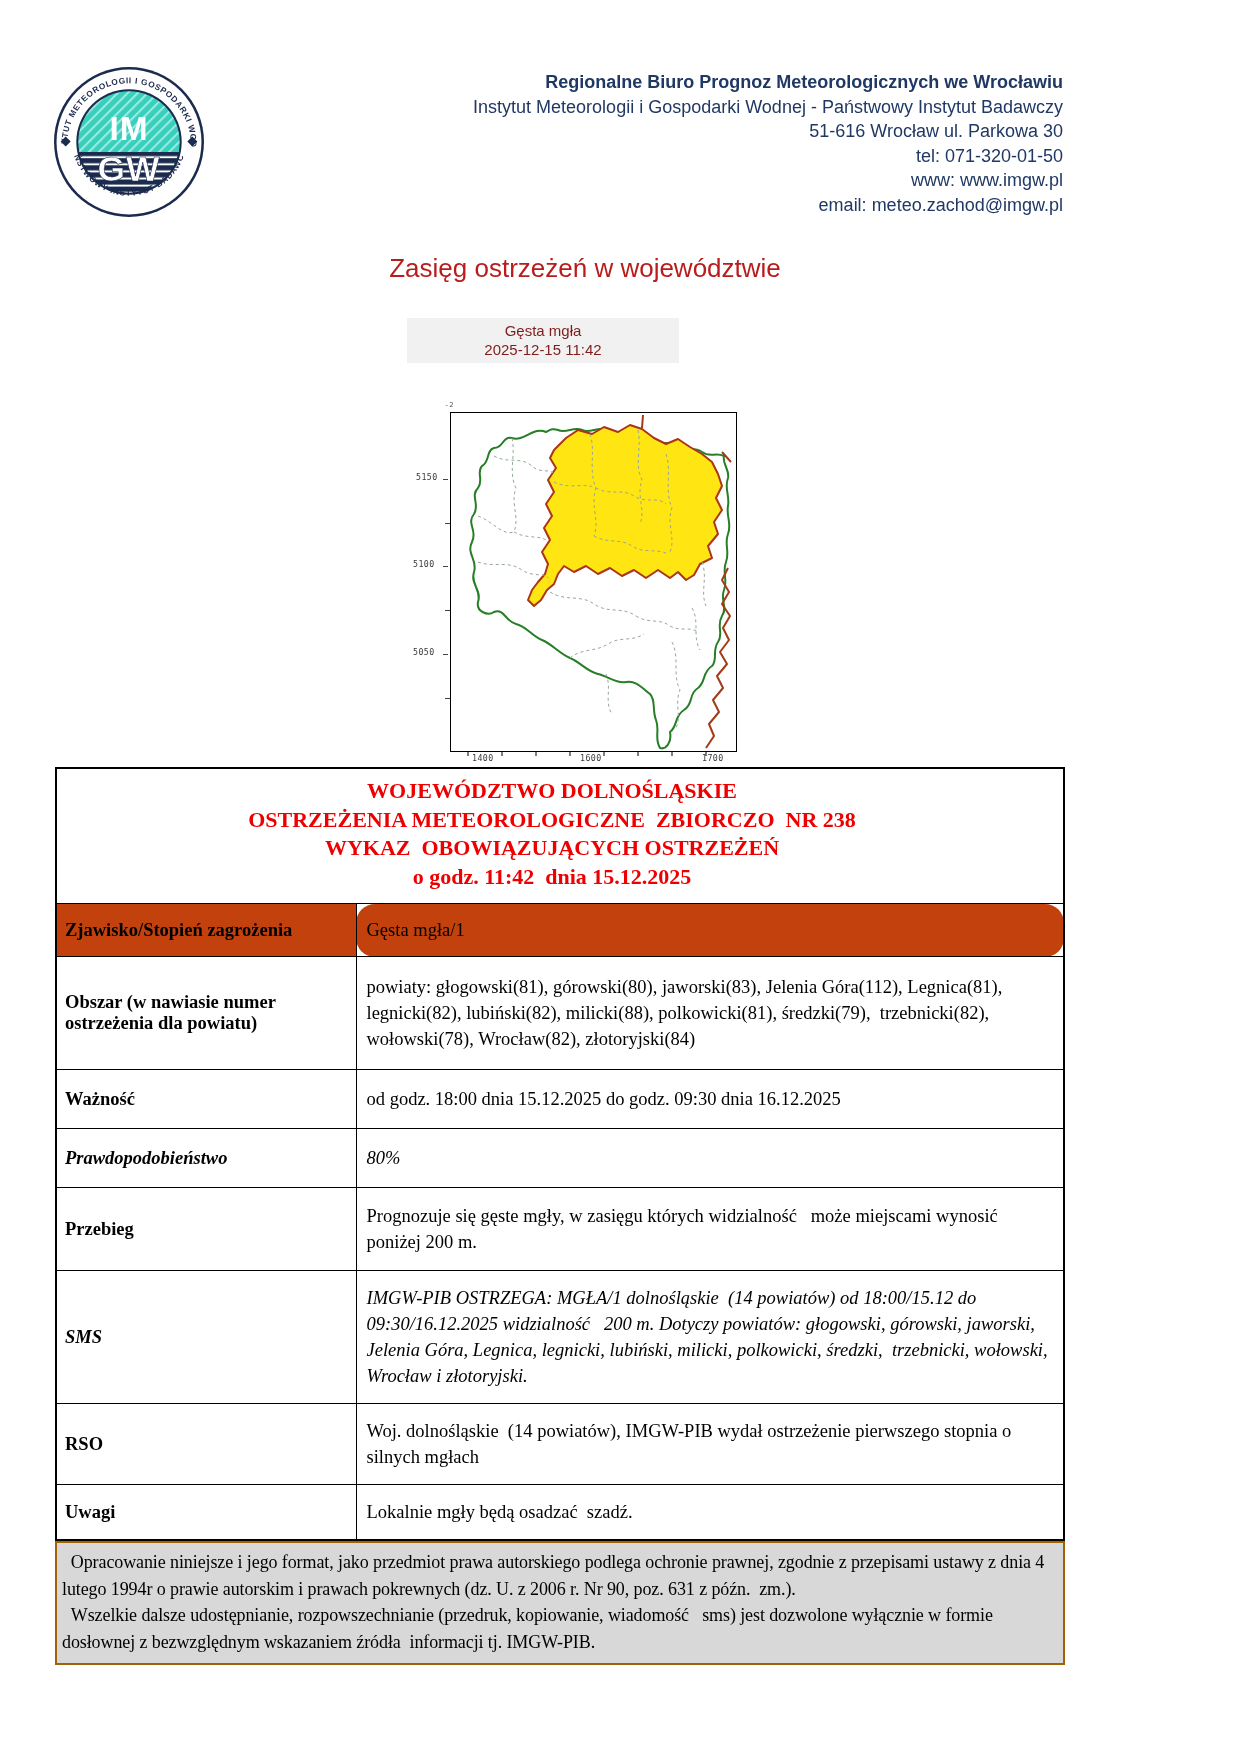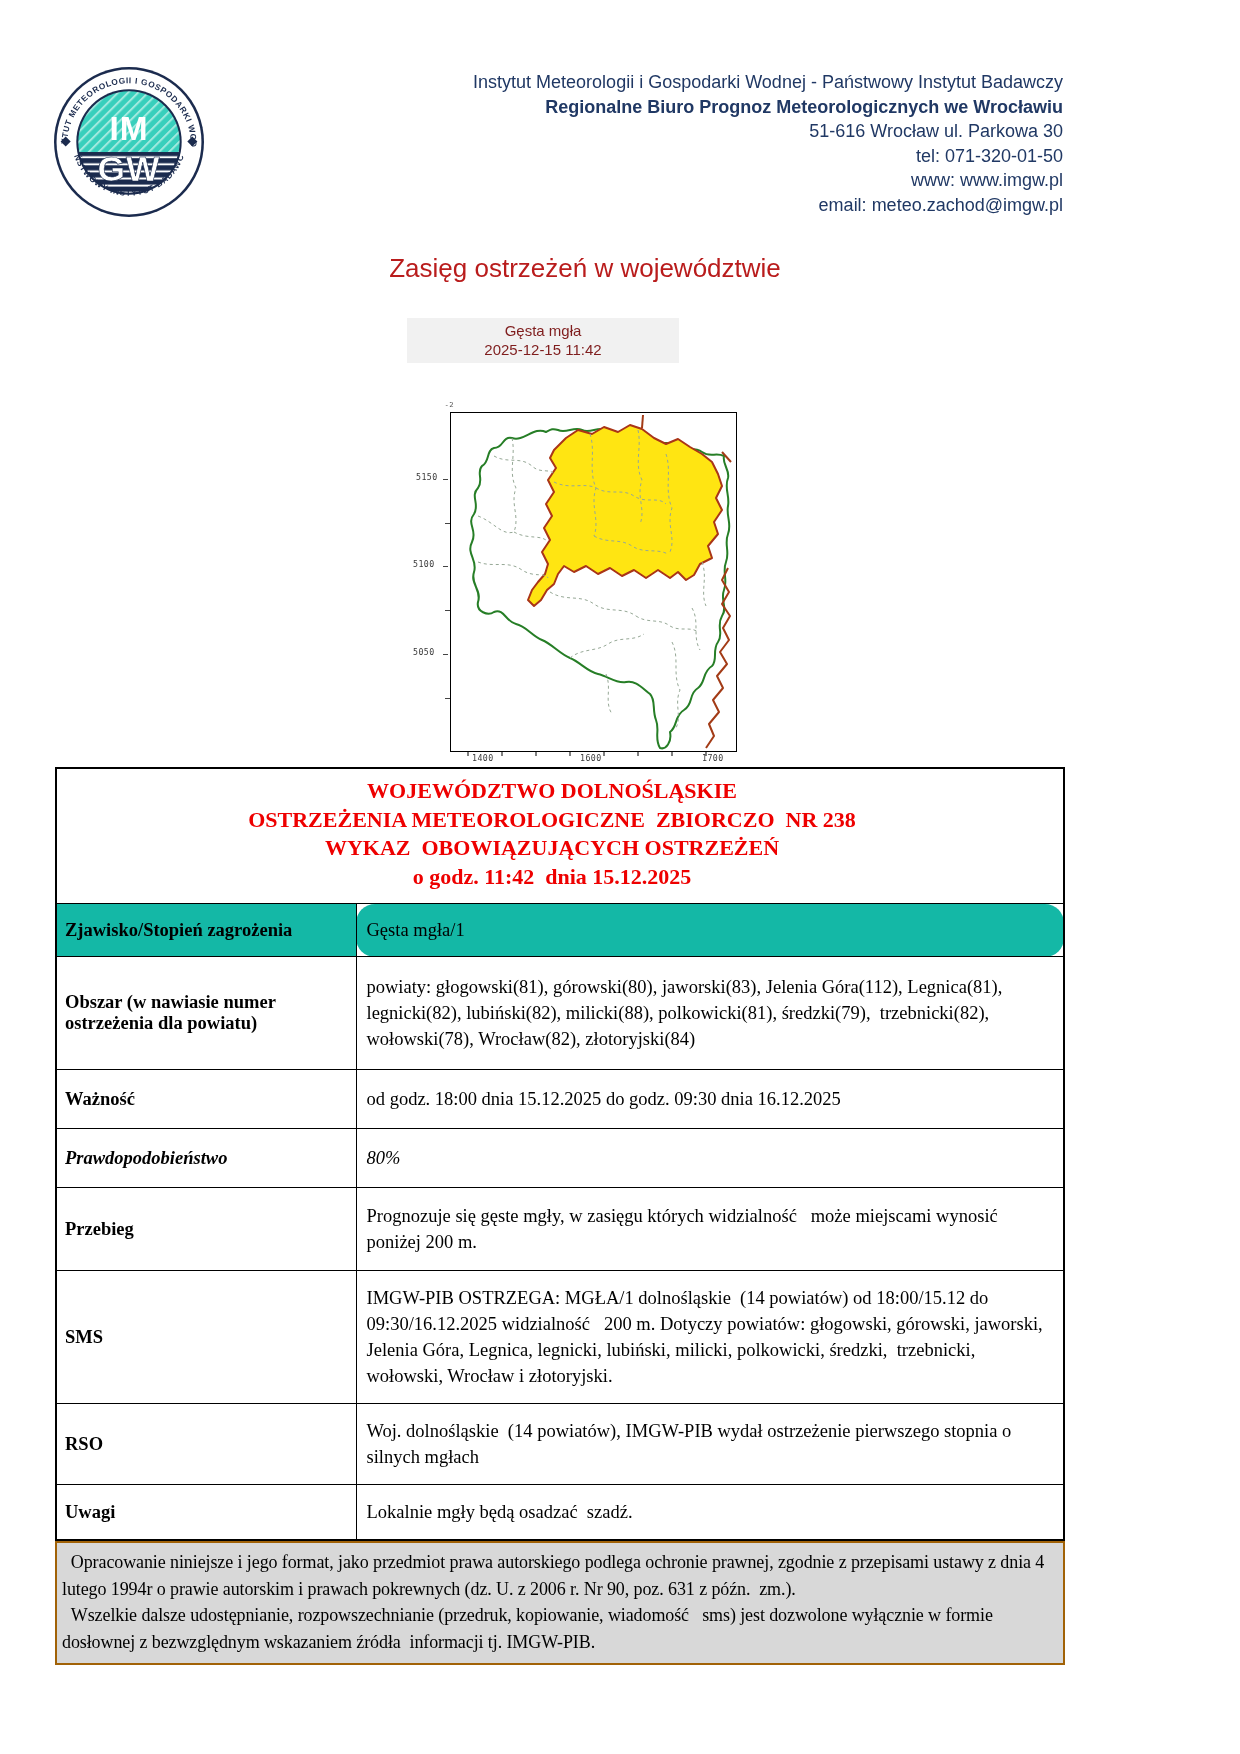--- a/index.html
+++ b/index.html
@@ -27,28 +27,28 @@
   .ytick{position:absolute;width:5px;height:1px;background:#444;}
 
   
   .doc-block{position:absolute;left:55px;top:767px;width:1010px;}
   table.warn{border-collapse:collapse;width:1010px;table-layout:fixed;
              font-family:"Liberation Serif",serif;font-size:18.5px;color:#000;
              border:2.5px solid #000;}
   table.warn td{border:1.5px solid #000;vertical-align:middle;}
   .title-cell{text-align:center;padding:8px 16px 12px 0;}
   .t-line{color:#ee0000;font-weight:bold;font-size:22px;line-height:28.5px;white-space:pre;}
-  tr.yellow td{background:#14b8a6;height:40px;}
+  tr.yellow td{background:#c2410c;height:40px;}
   td.lbl{font-weight:bold;padding:6px 10px 6px 8px;}
   td.val{padding:6px 14px 6px 10px;white-space:pre-wrap;line-height:26px;border-radius:19px;}
   tr.r-obszar td{height:100px;}
   tr.r-waznosc td{height:46px;}
   tr.r-prawdo td{height:46px;font-style:italic;}
   tr.r-przebieg td{height:70px;}
-  tr.r-sms td{height:120px;}
+  tr.r-sms td{height:120px;font-style:italic;}
   tr.r-rso td{height:68px;}
   tr.r-uwagi td{height:42px;}
 
   
   .footer-note{border:2px solid #a16207;background:#d8d8d8;margin-top:0px;
                font-family:"Liberation Serif",serif;font-size:18px;line-height:26.5px;
                padding:6px 8px 8px 5px;color:#000;}
   .footer-note p{margin:0;white-space:pre-wrap;letter-spacing:-0.1px;}
 </style>
 </head>
@@ -87,22 +87,22 @@
       </text>
       <text font-size="8.2" font-weight="bold" fill="#1b2b4e" letter-spacing="0.8" font-family="Liberation Sans, sans-serif">
         <textPath href="#arcBottom" startOffset="50%" text-anchor="middle">PAŃSTWOWY INSTYTUT BADAWCZY</textPath>
       </text>
       <rect x="9" y="71" width="7" height="7" transform="rotate(45 12.5 74.5)" fill="#1b2b4e"></rect>
       <rect x="134" y="71" width="7" height="7" transform="rotate(45 137.5 74.5)" fill="#1b2b4e"></rect>
     </svg>
   </div>
 
   <div class="header-text">
+    <div class="hline bold">Regionalne Biuro Prognoz Meteorologicznych we Wrocławiu</div>
     <div class="hline">Instytut Meteorologii i Gospodarki Wodnej - Państwowy Instytut Badawczy</div>
-    <div class="hline bold">Regionalne Biuro Prognoz Meteorologicznych we Wrocławiu</div>
     <div class="hline">51-616 Wrocław ul. Parkowa 30</div>
     <div class="hline">tel: 071-320-01-50</div>
     <div class="hline">www: www.imgw.pl</div>
     <div class="hline">email: meteo.zachod@imgw.pl</div>
   </div>
 
   <div class="section-title">Zasięg ostrzeżeń w województwie</div>
 
   <div class="map-caption">
     <div>Gęsta mgła</div>

